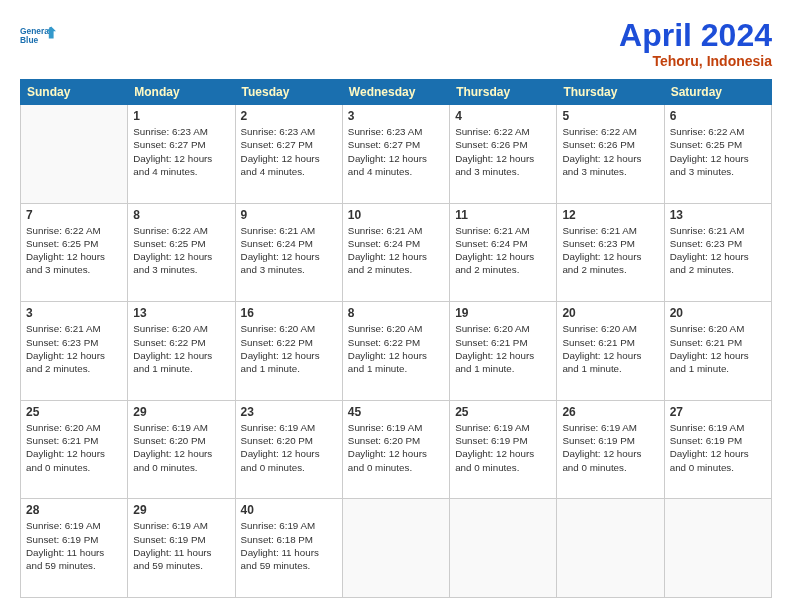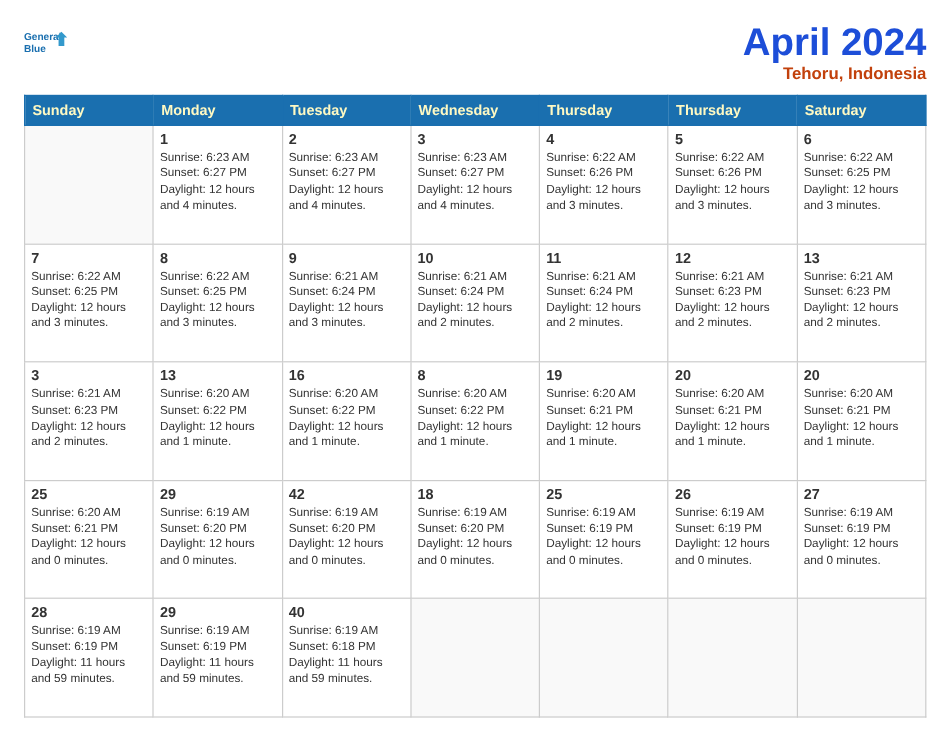--- a/index.html
+++ b/index.html
@@ -268,28 +268,28 @@
 and 0 minutes.</div>
           </td>
           <td>
             <span class="cell-day">29</span>
             <div class="cell-info" style="white-space: pre-line;">Sunrise: 6:19 AM
 Sunset: 6:20 PM
 Daylight: 12 hours
 and 0 minutes.</div>
           </td>
           <td>
-            <span class="cell-day">42</span>
+            <span class="cell-day">23</span>
             <div class="cell-info" style="white-space: pre-line;">Sunrise: 6:19 AM
 Sunset: 6:20 PM
 Daylight: 12 hours
 and 0 minutes.</div>
           </td>
           <td>
-            <span class="cell-day">18</span>
+            <span class="cell-day">45</span>
             <div class="cell-info" style="white-space: pre-line;">Sunrise: 6:19 AM
 Sunset: 6:20 PM
 Daylight: 12 hours
 and 0 minutes.</div>
           </td>
           <td>
             <span class="cell-day">25</span>
             <div class="cell-info" style="white-space: pre-line;">Sunrise: 6:19 AM
 Sunset: 6:19 PM
 Daylight: 12 hours

